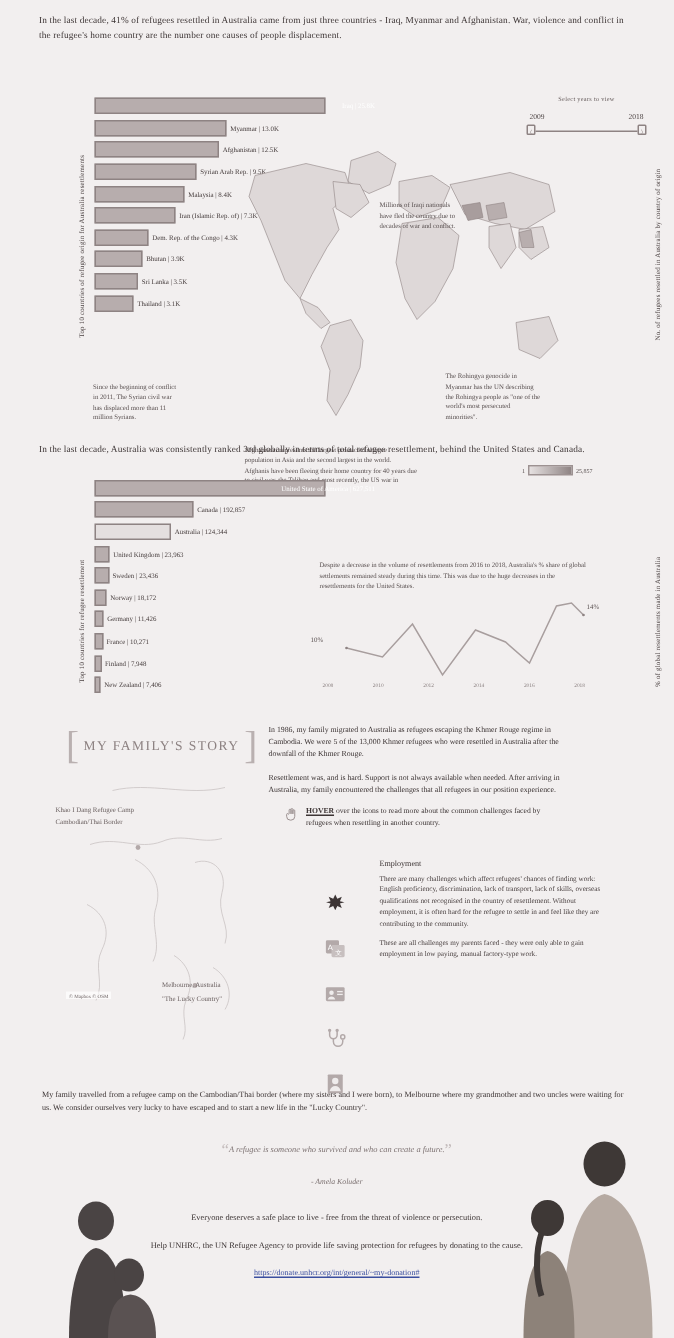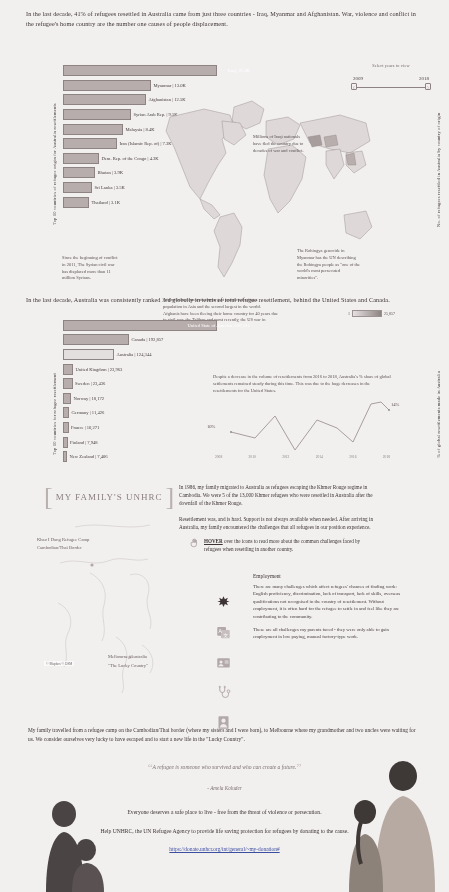--- a/index.html
+++ b/index.html
@@ -323,21 +323,21 @@
       <span>2016</span>
       <span>2018</span>
     </div>
   </div>
 </div>
 
 <div class="story">
 
   <div class="story-title-wrap">
     <span class="bracket">[</span>
-    <span class="story-title">MY FAMILY'S UNHRC</span>
+    <span class="story-title">MY FAMILY'S STORY</span>
     <span class="bracket">]</span>
   </div>
 
   <div class="story-map">
     <svg viewBox="0 0 165 185" xmlns="http://www.w3.org/2000/svg">
       <g fill="none" stroke="#c7c0c0" stroke-width="0.5">
         <path d="M45 10 C70 4, 95 14, 120 8"></path>
         <path d="M30 46 C48 40, 62 50, 78 44 C92 38, 104 46, 118 42"></path>
         <path d="M60 56 C72 62, 78 74, 74 88 C70 100, 78 112, 72 124"></path>
         <path d="M100 58 C112 54, 122 64, 118 78 C114 92, 124 100, 120 112"></path>

